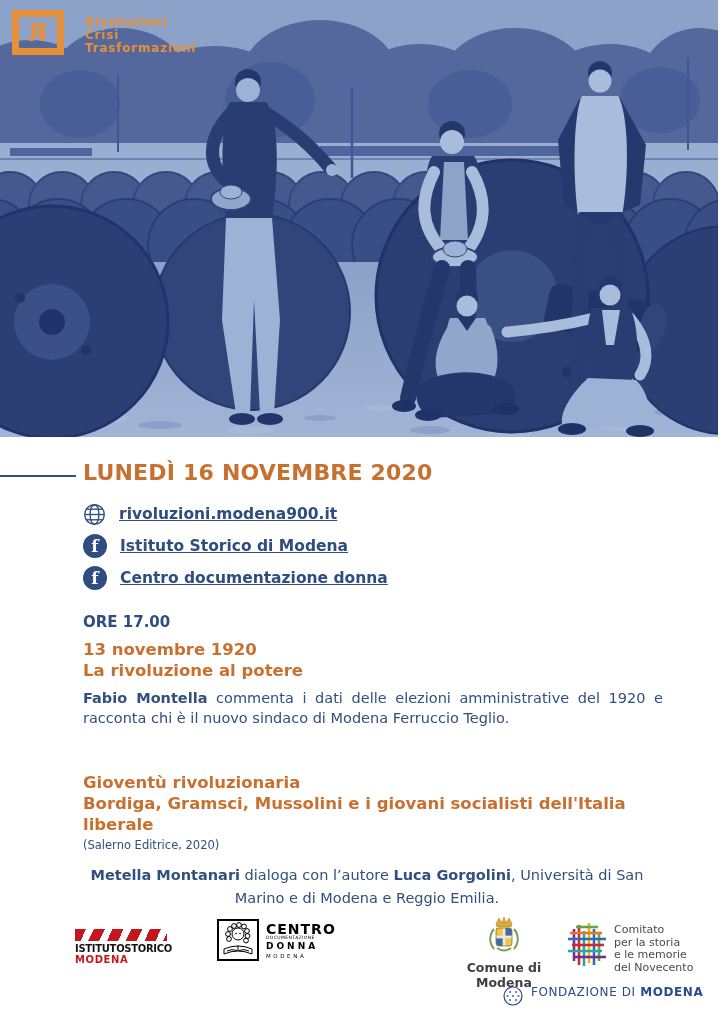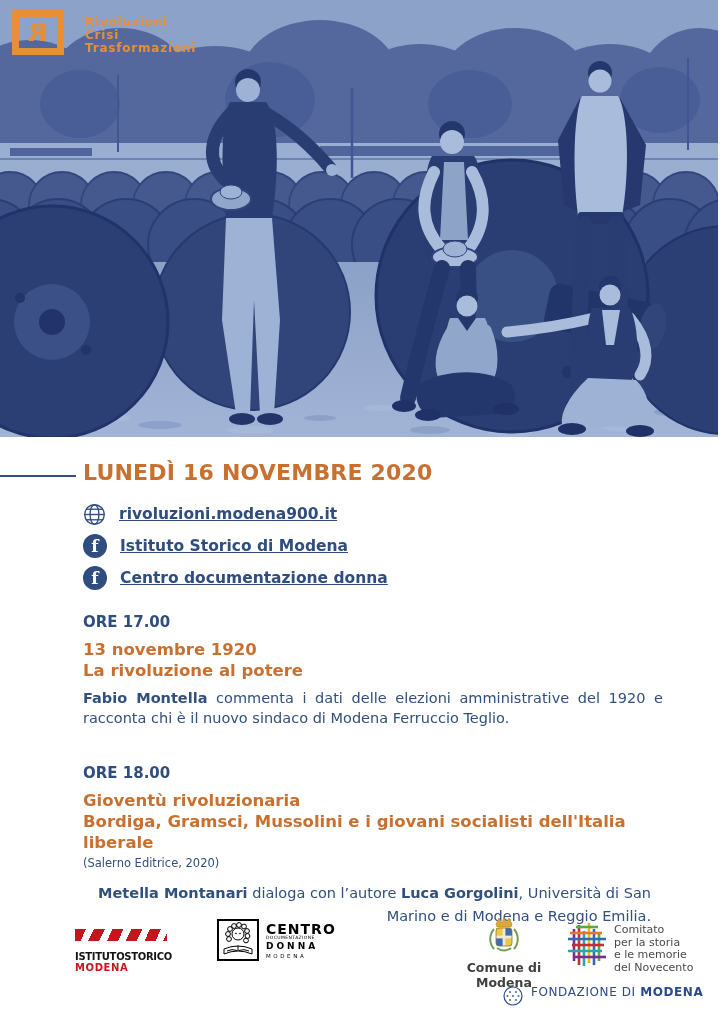--- a/index.html
+++ b/index.html
@@ -30,28 +30,28 @@
 
   
   .session{position:absolute;left:83px;width:580px;color:#31507D;}
   .session-1{top:613px;}
   .session-2{top:764px;}
   .ore{font-size:15px;font-weight:bold;color:#2F4D7E;}
   .subtitle{margin-top:8px;font-size:16.5px;font-weight:bold;color:#C8702F;line-height:21px;}
   .note{margin-top:3px;font-size:11.5px;color:#31507D;}
   .body{margin-top:7px;font-size:14.5px;line-height:20px;text-align:justify;}
   .body-line{font-size:14.5px;line-height:20px;}
-  .body-2{margin-top:12px;font-size:14.5px;line-height:23px;text-align:right;width:568px;}
+  .body-2{margin-top:12px;font-size:14.5px;line-height:23px;text-align:center;width:568px;}
   .body b,.body-2 b{font-weight:bold;}
 
   
   .logo-istituto{position:absolute;left:75px;top:929px;width:110px;}
   .ist-stripes{width:92px;height:12px;
       background:repeating-linear-gradient(115deg,#C4161C 0 10px,#ffffff 10px 17px);}
-  .ist-name{margin-top:10px;font-size:10px;font-weight:bold;color:#141414;letter-spacing:-.3px;line-height:11px;}
+  .ist-name{margin-top:2px;font-size:10px;font-weight:bold;color:#141414;letter-spacing:-.3px;line-height:11px;}
   .ist-city{font-size:10px;font-weight:bold;color:#C4161C;letter-spacing:.6px;line-height:11px;}
 
   .logo-centro{position:absolute;left:217px;top:919px;display:flex;gap:7px;}
   .centro-box{width:42px;height:42px;border:2px solid #000;box-sizing:border-box;background:#fff;}
   .centro-text{padding-top:5px;color:#000;}
   .centro-l1{font-size:14px;font-weight:bold;letter-spacing:1px;line-height:10px;}
   .centro-l2{font-size:4.5px;letter-spacing:.4px;line-height:7px;}
   .centro-l3{font-size:9px;font-weight:bold;letter-spacing:3px;line-height:11px;}
   .centro-l4{font-size:5.5px;letter-spacing:2.6px;line-height:8px;}
 
@@ -263,21 +263,20 @@
   <section class="session session-1">
     <div class="ore">ORE 17.00</div>
     <div class="subtitle">
       <div>13 novembre 1920</div>
       <div>La rivoluzione al potere</div>
     </div>
     <p class="body" style="margin:7px 0 0 0;"><b>Fabio Montella</b><span> commenta i dati delle elezioni amministrative del 1920 e racconta chi è il nuovo sindaco di Modena Ferruccio Teglio.</span></p>
   </section>
 
   <section class="session session-2">
-    <div class="ore">ORE 18.00</div>
     <div class="subtitle">
       <div>Gioventù rivoluzionaria</div>
       <div>Bordiga, Gramsci, Mussolini e i giovani socialisti dell'Italia liberale</div>
     </div>
     <div class="note">(Salerno Editrice, 2020)</div>
     <p class="body-2" style="margin:12px 0 0 0;"><b>Metella Montanari</b><span> dialoga con l’autore </span><b>Luca Gorgolini</b><span>, Università di San Marino e di Modena e Reggio Emilia.</span></p>
   </section>
 
   <div class="logo-istituto">
     <div class="ist-stripes"></div>

